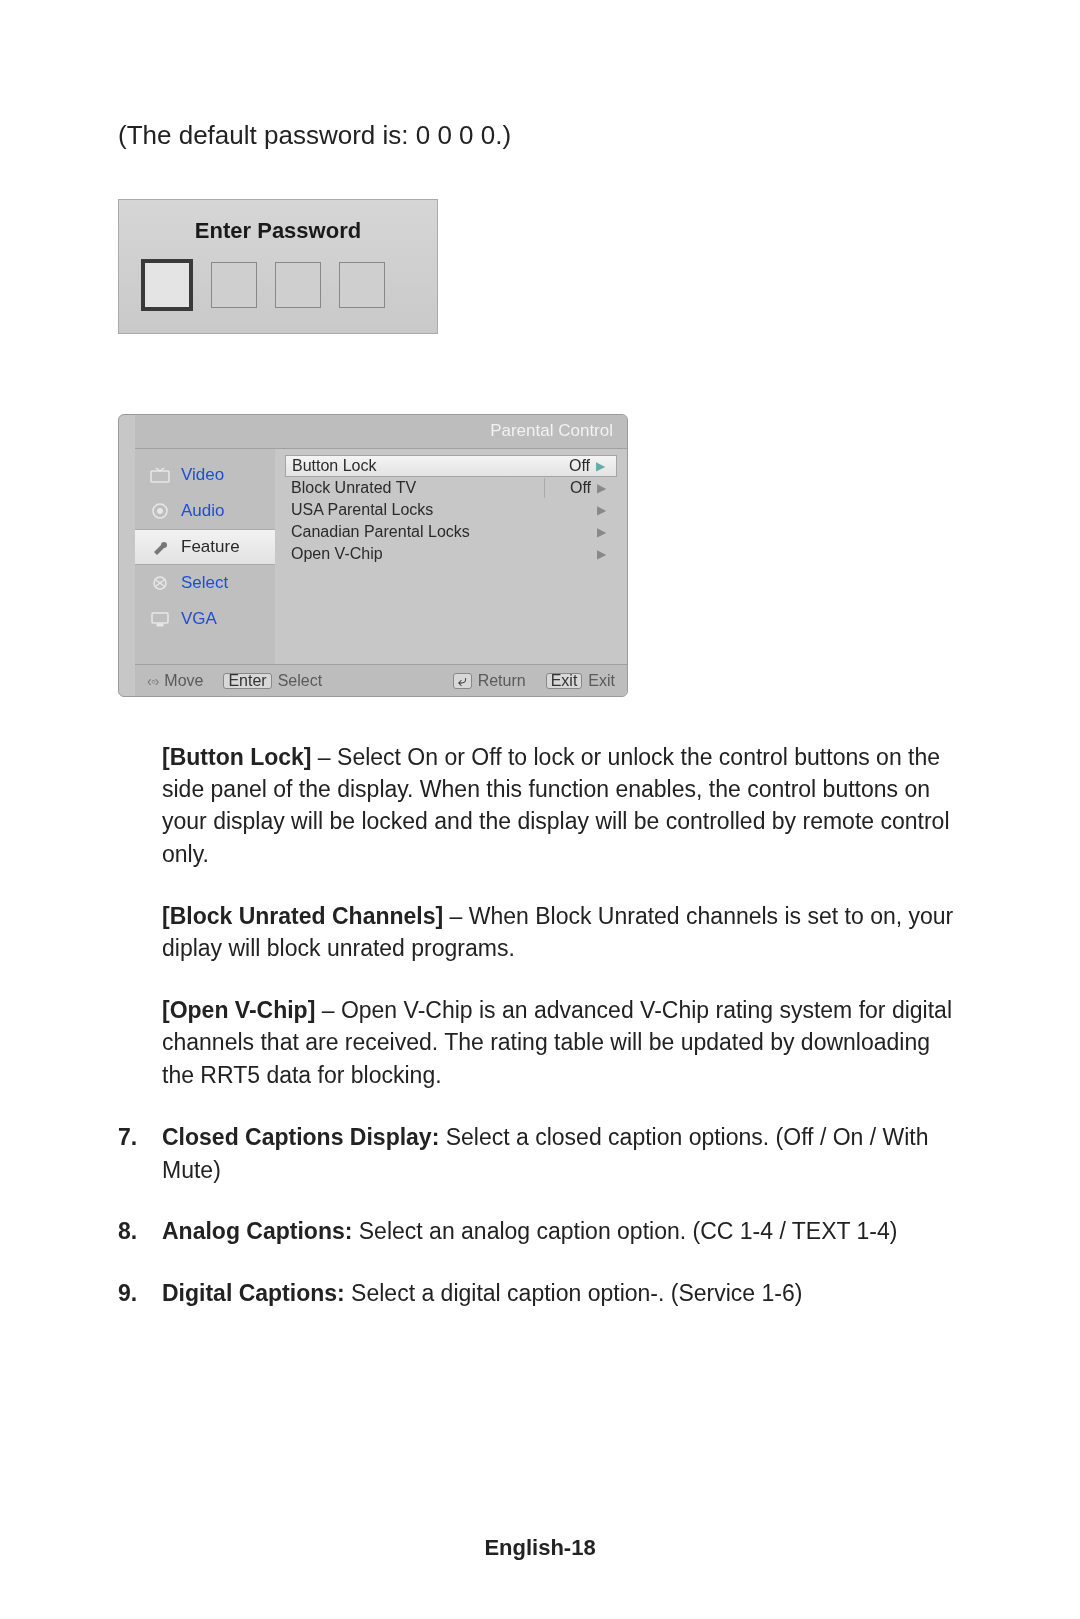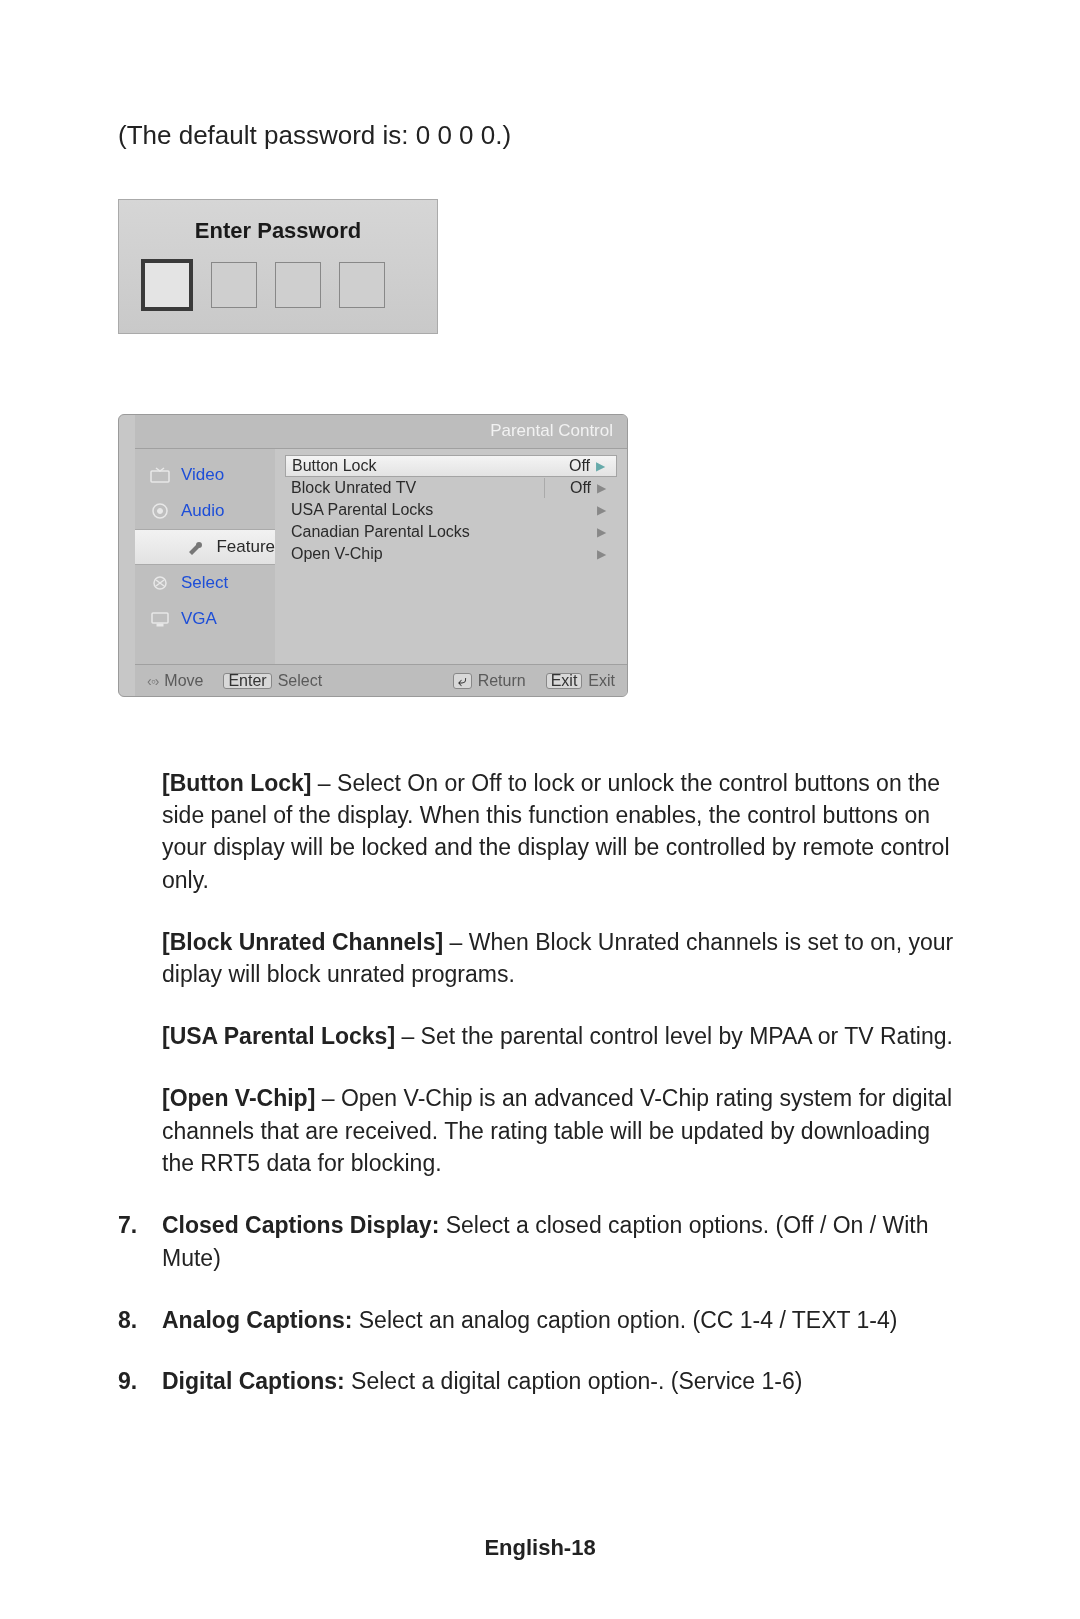--- a/index.html
+++ b/index.html
@@ -58,21 +58,20 @@
   .osd-side .item {
     display: flex; align-items: center;
     height: 36px; padding-left: 14px; gap: 10px;
     color: #eee;
   }
   .osd-side .item.active {
     background: linear-gradient(#f2f2f2,#e2e2e2);
     color: #2a2a2a;
     border-top: 1px solid #aaa;
     border-bottom: 1px solid #aaa;
-    justify-content: flex-end;
   }
   .osd-side .icon { width: 22px; height: 18px; display: inline-flex; align-items: center; justify-content: center; }
   .osd-side .icon svg { fill: #e8e8e8; stroke: #e8e8e8; }
   .osd-side .item.active .icon svg { fill: #777; stroke: #777; }
   .osd-side .item.dim { color: #1d4ed8; }
 
   .osd-content {
     flex: 1; background: #c7c7c7; padding: 6px 10px 6px 10px;
   }
   .osd-row {
@@ -101,21 +100,21 @@
   .osd-footer .fitem { display: flex; align-items: center; gap: 6px; }
   .osd-footer .kbd {
     display: inline-flex; align-items: center; justify-content: center;
     border: 1px solid #888; border-radius: 3px;
     padding: 0 4px; height: 16px; font-size: 16px; background: #d8d8d8;
     color: #333;
   }
   .osd-footer .arrows4 { font-size: 14px; letter-spacing: -1px; color: #777; }
 
   
-  .desc-block { margin-top: 70px; padding-left: 44px; }
+  .desc-block { margin-top: 44px; padding-left: 44px; }
   .desc-block p { font-size: 23px; line-height: 1.4; margin-bottom: 30px; }
   .desc-block p b { font-weight: bold; }
 
   ol.numlist { margin-top: 4px; padding-left: 0; list-style: none; }
   ol.numlist li { font-size: 23px; line-height: 1.45; margin-bottom: 28px; display: flex; }
   ol.numlist li .num { font-weight: bold; width: 44px; flex-shrink: 0; }
   ol.numlist li .body { flex: 1; }
   ol.numlist li .body b { font-weight: bold; }
 
   .pagefoot {
@@ -236,21 +235,20 @@
       <span class="fitem">
         <span class="kbd">Exit</span>
         <span>Exit</span>
       </span>
     </div>
   </div>
 
   <div class="desc-block">
     <p><b>[Button Lock]</b><span> – Select On or Off to lock or unlock the control buttons on the side panel of the display. When this function enables, the control buttons on your display will be locked and the display will be controlled by remote control only.</span></p>
     <p><b>[Block Unrated Channels]</b><span> – When Block Unrated channels is set to on, your diplay will block unrated programs.</span></p>
-    <p><b>[USA Parental Locks]</b><span> – Set the parental control level by MPAA or TV Rating.</span></p>
     <p><b>[Open V-Chip]</b><span> – Open V-Chip is an advanced V-Chip rating system for digital channels that are received. The rating table will be updated by downloading the RRT5 data for blocking.</span></p>
   </div>
 
   <ol class="numlist">
     <li>
       <span class="num">7.</span>
       <span class="body"><b>Closed Captions Display:</b><span> Select a closed caption options. (Off / On / With Mute)</span></span>
     </li>
     <li>
       <span class="num">8.</span>

